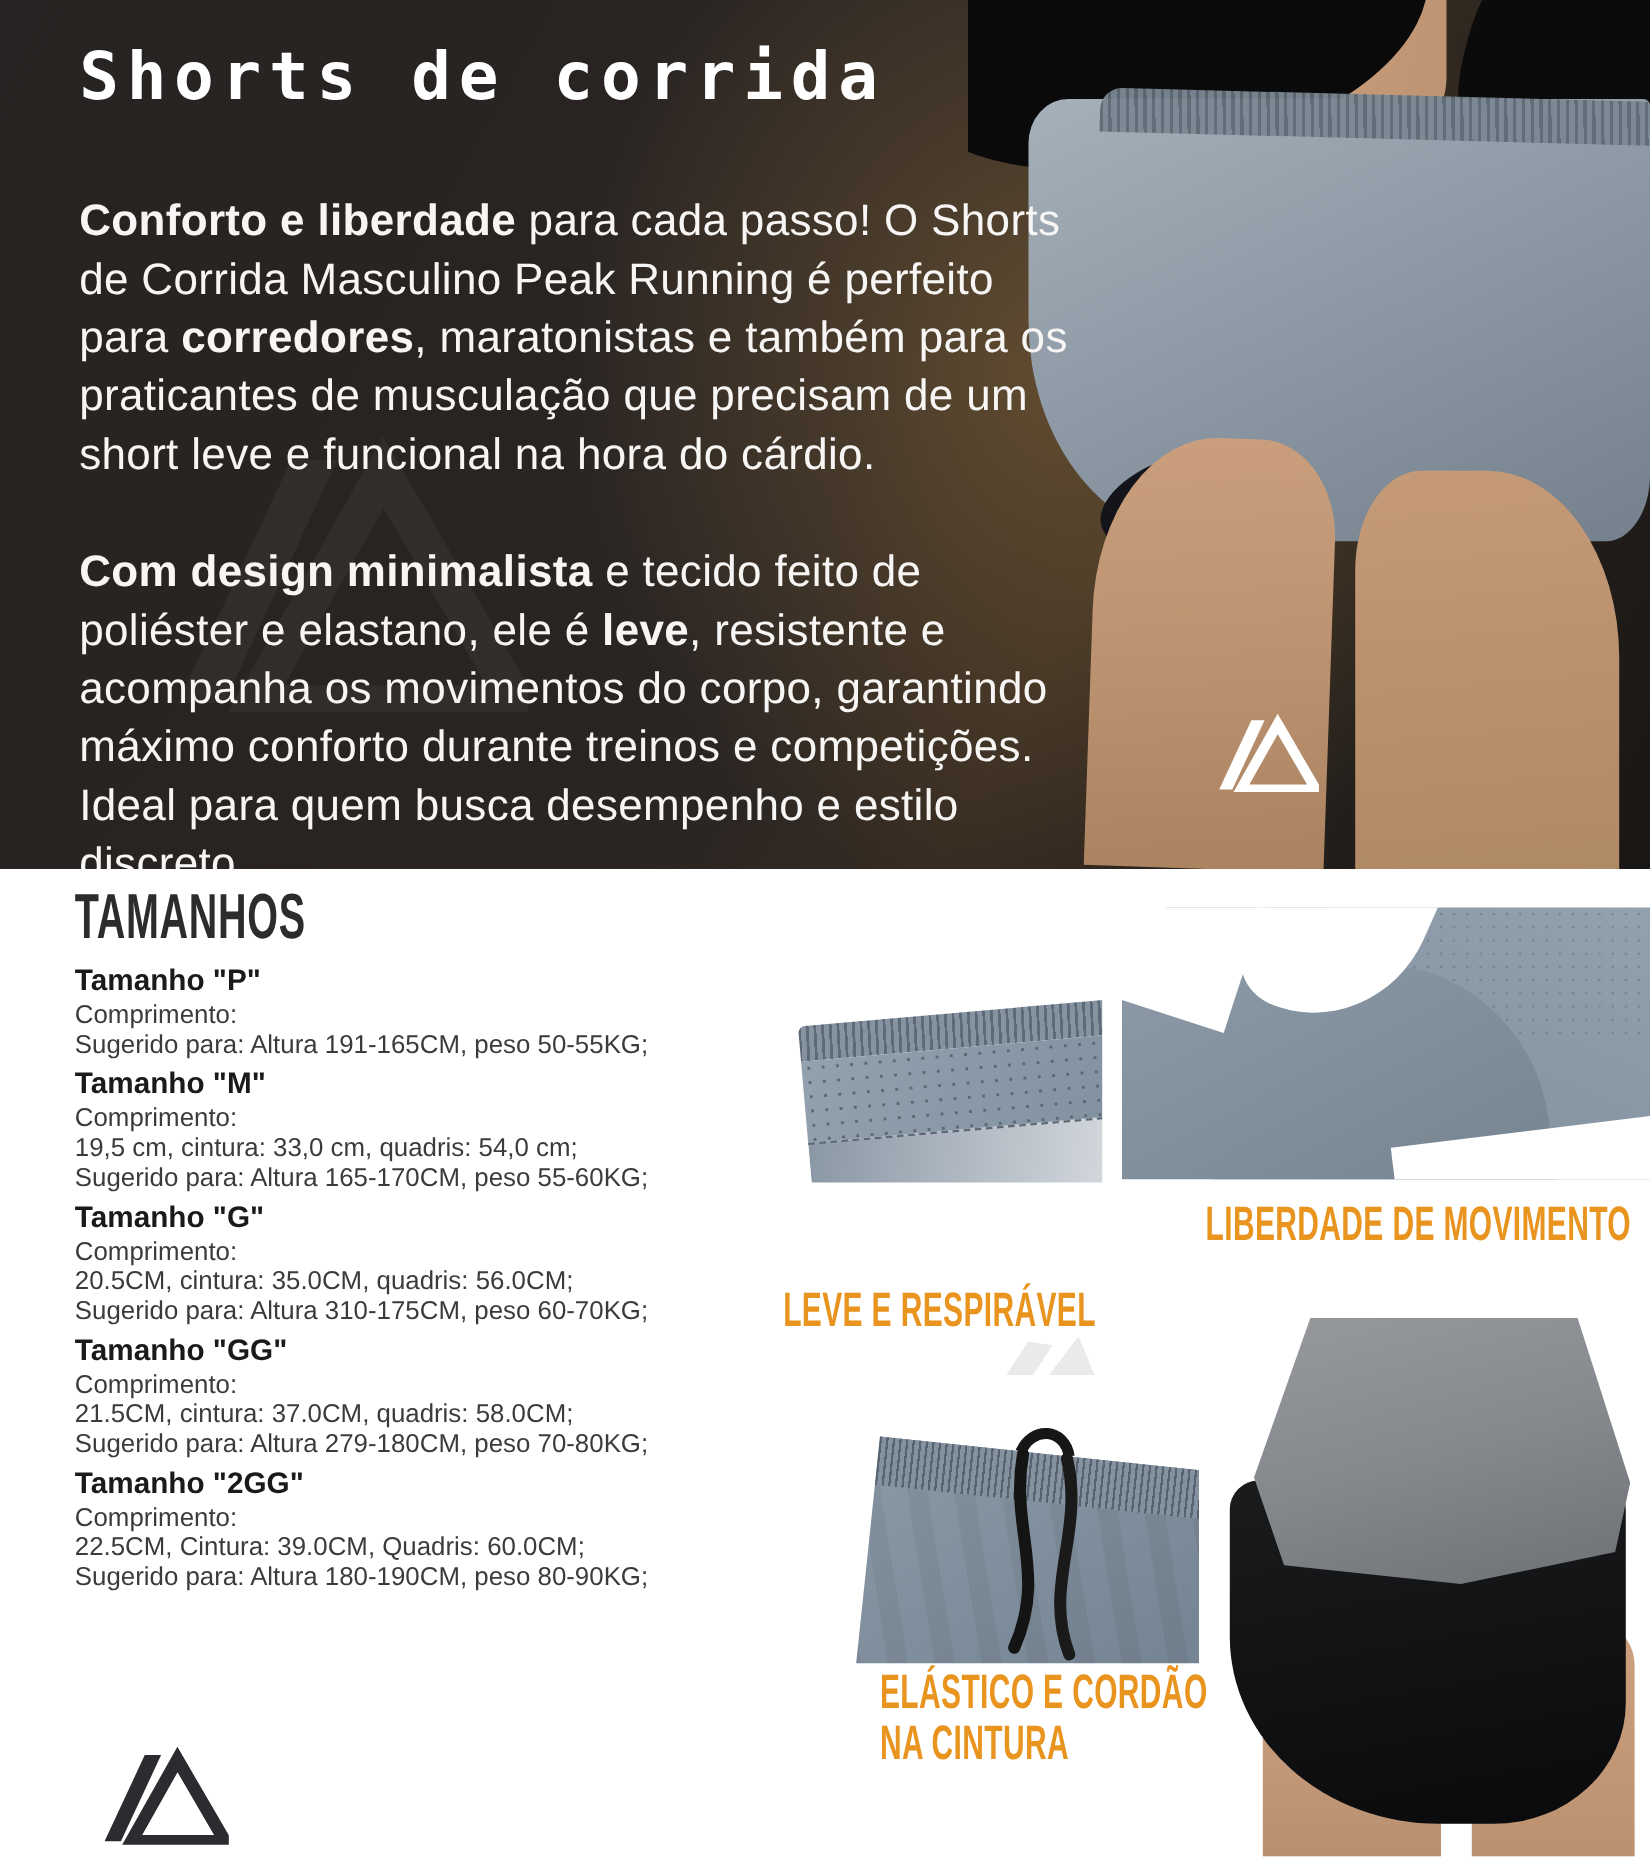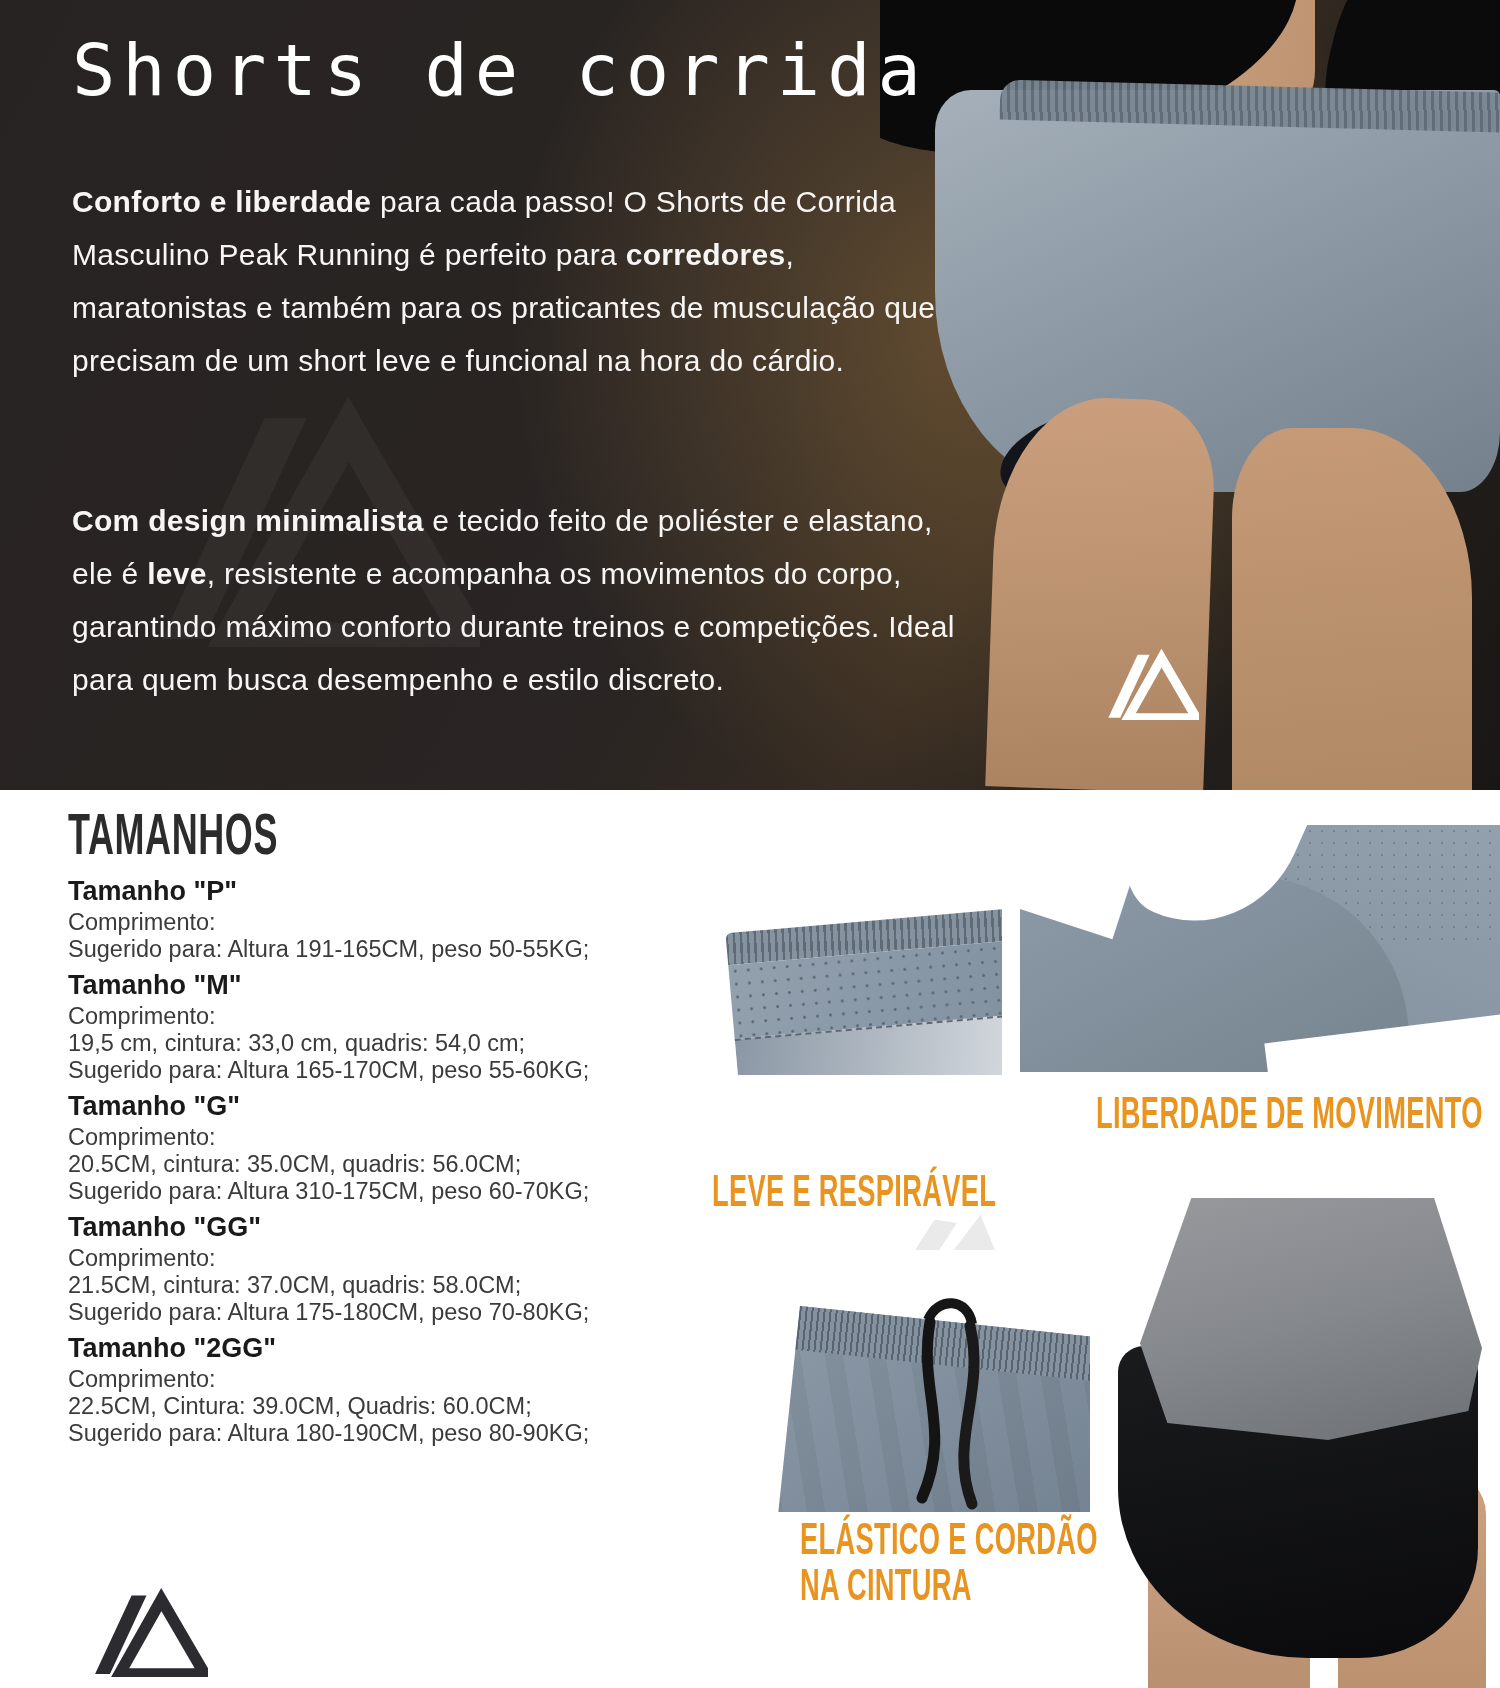--- a/index.html
+++ b/index.html
@@ -8,24 +8,24 @@
 
   
   .hero{position:absolute;left:0;top:0;width:1500px;height:790px;overflow:hidden;
     background:
       radial-gradient(640px 720px at 64% 42%, rgba(148,112,62,.50), rgba(148,112,62,0) 70%),
       linear-gradient(118deg,#272322 0%,#2a2523 52%,#342a21 66%,#221e1b 84%,#191715 100%);}
   .hero-watermark{position:absolute;left:80px;top:380px;width:400px;opacity:.04;color:#fff;}
 
   .hero-title{position:absolute;left:72px;top:40px;margin:0;color:#fff;
     font-family:"DejaVu Sans Mono","Liberation Mono",monospace;
-    font-weight:normal;font-size:72px;line-height:60px;letter-spacing:7px;}
+    font-weight:bold;font-size:60px;line-height:60px;letter-spacing:7px;}
   .hero-title span{display:block;}
   .desc{position:absolute;left:72px;width:905px;margin:0;color:#f7f6f4;
-    font-size:30px;line-height:53px;letter-spacing:.3px;font-weight:400;}
+    font-size:40px;line-height:53px;letter-spacing:.3px;font-weight:400;}
   .desc b{font-weight:700;}
   .desc.p1{top:175px;} .desc.p2{top:494px;}
 
   
   .hero-photo{position:absolute;left:880px;top:0;width:620px;height:790px;overflow:hidden;}
   .hp{position:absolute;}
   .hp-shirt-right{left:450px;top:-90px;width:280px;height:320px;background:#0b0b0c;
       border-radius:50% 0 0 45%;transform:rotate(14deg);}
   .hp-arm{left:258px;top:-34px;width:160px;height:118px;border-radius:0 0 48% 55%;
       background:linear-gradient(#cda382,#b68c6b);transform:rotate(-6deg);}
@@ -176,21 +176,21 @@
       <div class="size-block">
         <div class="size-label">Tamanho "G"</div>
         <div class="size-line">Comprimento:</div>
         <div class="size-line">20.5CM, cintura: 35.0CM, quadris: 56.0CM;</div>
         <div class="size-line">Sugerido para: Altura 310-175CM, peso 60-70KG;</div>
       </div>
       <div class="size-block">
         <div class="size-label">Tamanho "GG"</div>
         <div class="size-line">Comprimento:</div>
         <div class="size-line">21.5CM, cintura: 37.0CM, quadris: 58.0CM;</div>
-        <div class="size-line">Sugerido para: Altura 175-180CM, peso 70-80KG;</div>
+        <div class="size-line">Sugerido para: Altura 279-180CM, peso 70-80KG;</div>
       </div>
       <div class="size-block">
         <div class="size-label">Tamanho "2GG"</div>
         <div class="size-line">Comprimento:</div>
         <div class="size-line">22.5CM, Cintura: 39.0CM, Quadris: 60.0CM;</div>
         <div class="size-line">Sugerido para: Altura 180-190CM, peso 80-90KG;</div>
       </div>
     </div>
 
     <div class="brand-logo-dark">

